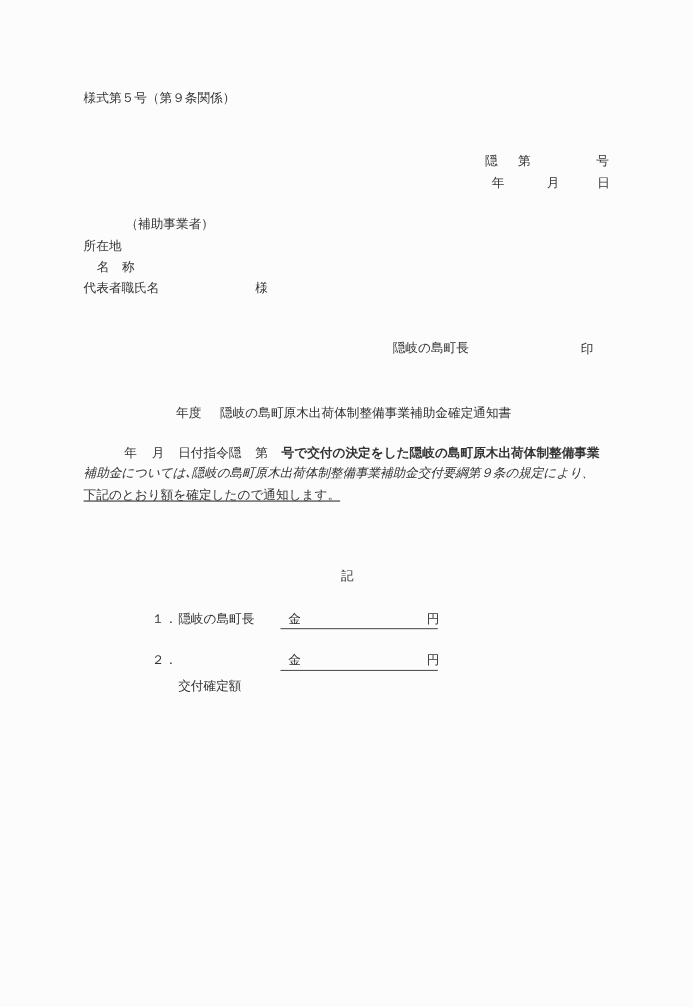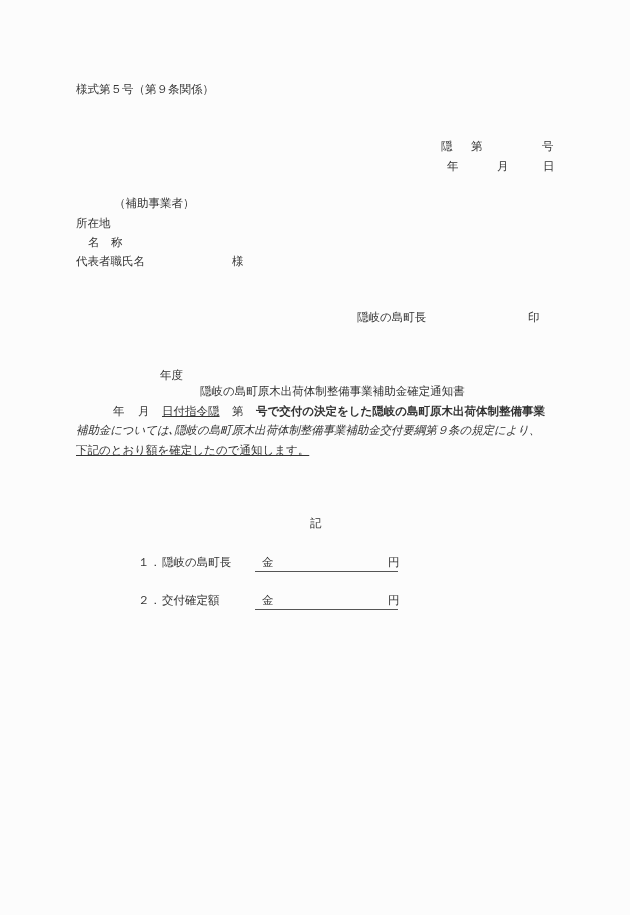--- a/index.html
+++ b/index.html
@@ -57,28 +57,28 @@
   <div class="abs" style="left:232px; top:256px;">様</div>
 </div>
 
 <div>
   <div class="abs" style="left:357px; top:312px;font-family:Liberation Serif, serif;">隠岐の島町長</div>
   <div class="abs" style="left:528px; top:312px;">印</div>
 </div>
 
 <div>
   <span class="abs" style="left:160px; top:370px;">年度</span>
-  <span class="abs" style="left:200px; top:386px;">隠岐の島町原木出荷体制整備事業補助金確定通知書</span>
+  <span class="abs" style="left:200px; top:370px;">隠岐の島町原木出荷体制整備事業補助金確定通知書</span>
 </div>
 
 <div>
   <div>
     <span class="abs" style="left:113px; top:406px;">年</span>
     <span class="abs" style="left:138px; top:406px;">月</span>
-    <span class="abs" style="left:162px; top:406px;text-decoration:underline;">日付指令隠</span>
+    <span class="abs" style="left:162px; top:406px;">日付指令隠</span>
     <span class="abs" style="left:232px; top:406px;">第</span>
     <span class="abs" style="left:256px; top:406px;font-weight:bold;">号で交付の決定をした隠岐の島町原木出荷体制整備事業</span>
   </div>
   <div class="body-text" style="top:425px; letter-spacing:-0.1px;font-style:italic;">補助金については､隠岐の島町原木出荷体制整備事業補助金交付要綱第９条の規定により、</div>
   <div class="body-text" style="top:445px;text-decoration:underline;">下記のとおり額を確定したので通知します。</div>
 </div>
 
 <div class="abs" style="left:310px; top:518px;">記</div>
 
 <div>
@@ -86,20 +86,20 @@
     <span class="abs" style="left:138px; top:557px;">１．</span>
     <span class="abs" style="left:162px; top:557px;">隠岐の島町長</span>
     <div class="underline-field" style="left:255px; top:556px; width:143px;">
       <span class="abs" style="left:7px; top:1px;">金</span>
       <span class="abs" style="left:40px; top:1px;"></span>
       <span class="abs" style="left:133px; top:1px;">円</span>
     </div>
   </div>
   <div>
     <span class="abs" style="left:138px; top:595px;">２．</span>
-    <span class="abs" style="left:162px; top:595px;">交付確定額</span>
+    <span class="abs" style="left:162px; top:618px;">交付確定額</span>
     <div class="underline-field" style="left:255px; top:594px; width:143px;">
       <span class="abs" style="left:7px; top:1px;">金</span>
       <span class="abs" style="left:40px; top:1px;"></span>
       <span class="abs" style="left:133px; top:1px;">円</span>
     </div>
   </div>
 </div>
 
 </body></html>

